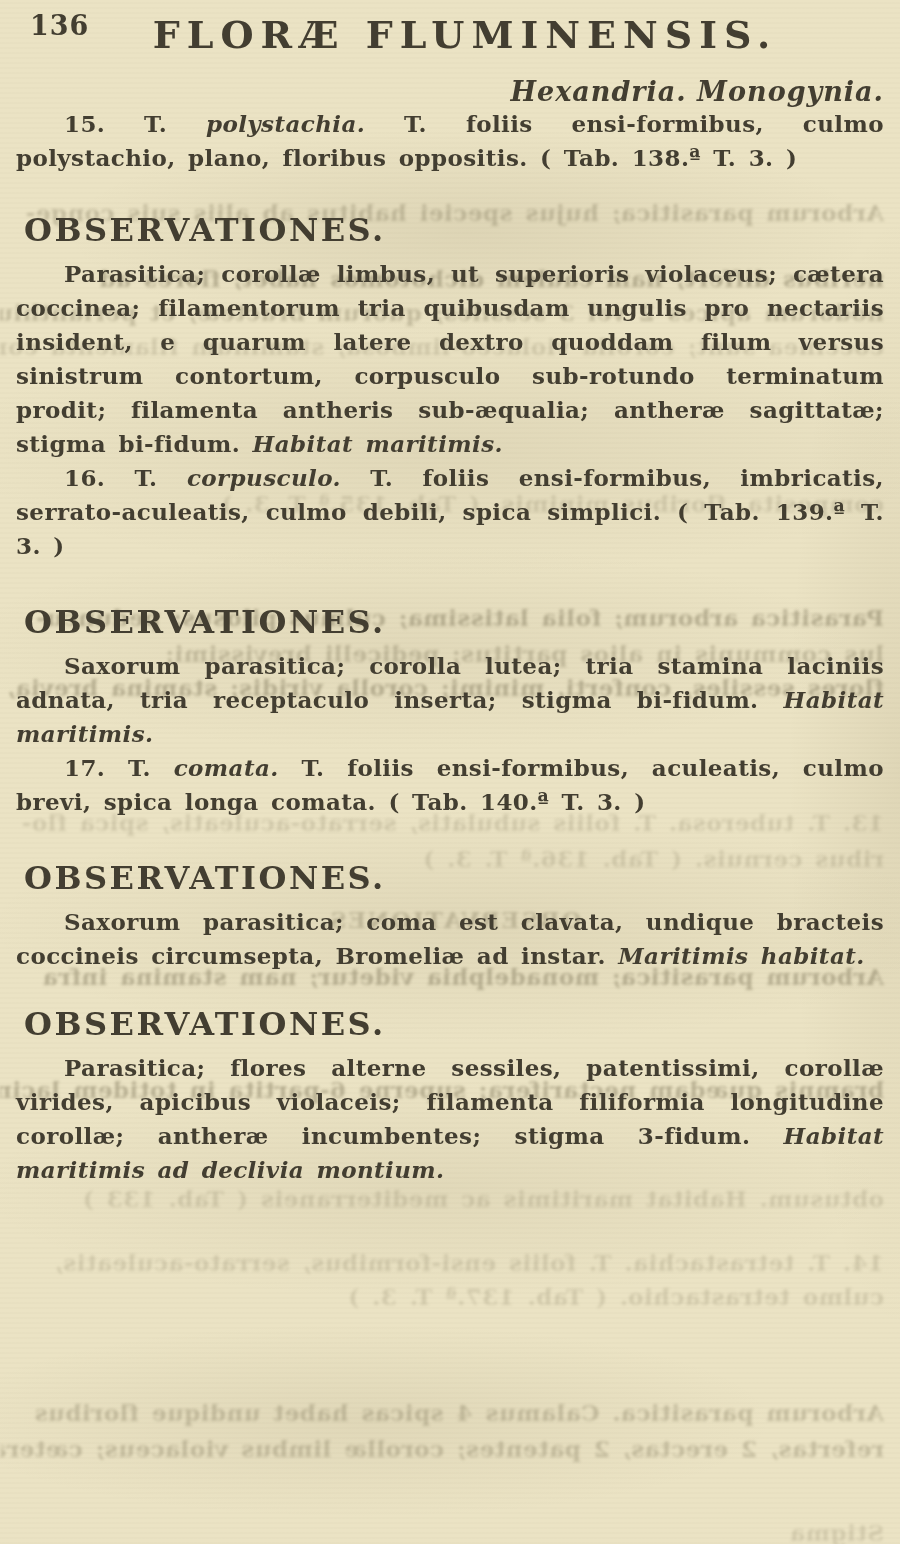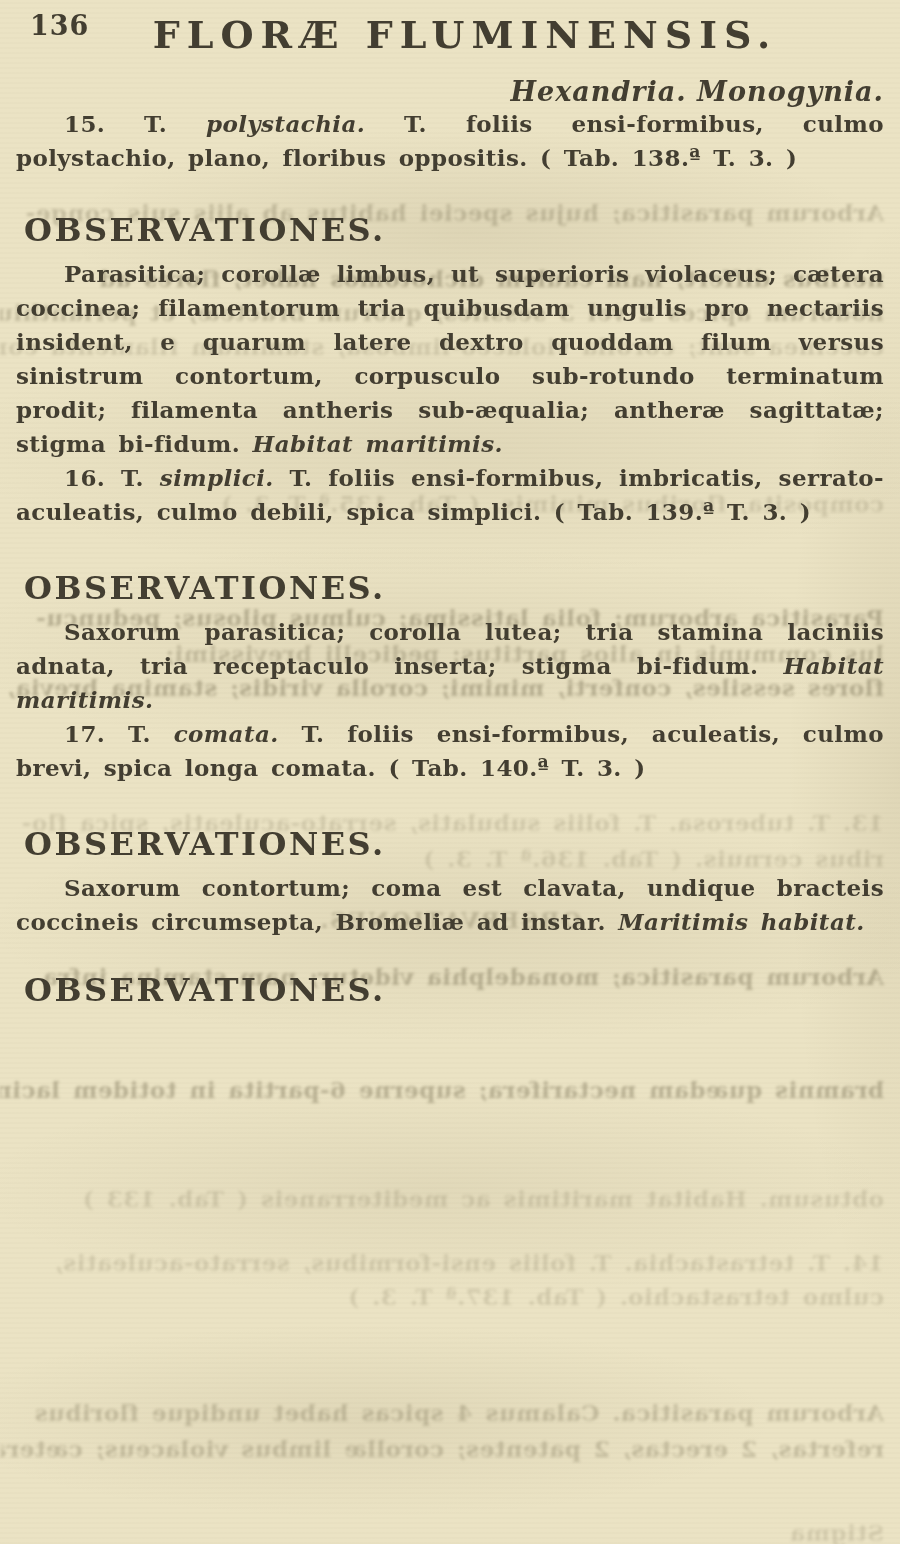--- a/index.html
+++ b/index.html
@@ -124,30 +124,31 @@
   </div>
 
   <h2 class="section-heading">Hexandria. Monogynia.</h2>
 
   <p class="entry mt-entry15"><span>15.</span> <span>T.</span> <i>polystachia.</i> <span>T. foliis ensi-formibus, culmo polystachio, plano, floribus oppositis.</span> <span>( Tab. 138.ª T. 3. )</span></p>
 
   <h3 class="obs-heading mt-obs1">OBSERVATIONES.</h3>
 
   <p class="obs mt-para1"><span>Parasitica; corollæ limbus, ut superioris violaceus; cætera coccinea; filamentorum tria quibusdam ungulis pro nectariis insident, e quarum latere dextro quoddam filum versus sinistrum contortum, corpusculo sub-rotundo terminatum prodit; filamenta antheris sub-æqualia; antheræ sagittatæ; stigma bi-fidum.</span> <i>Habitat maritimis.</i></p>
 
-  <p class="entry mt-entry16"><span>16.</span> <span>T.</span> <i>simplici.</i> <span>T. foliis ensi-formibus, imbricatis, serrato-aculeatis, culmo debili, spica simplici.</span> <span>( Tab. 139.ª T. 3. )</span></p>
+  <p class="entry mt-entry16"><span>16.</span> <span>T.</span> <i>corpusculo.</i> <span>T. foliis ensi-formibus, imbricatis, serrato-aculeatis, culmo debili, spica simplici.</span> <span>( Tab. 139.ª T. 3. )</span></p>
 
   <h3 class="obs-heading mt-obs2">OBSERVATIONES.</h3>
 
   <p class="obs mt-para2"><span>Saxorum parasitica; corolla lutea; tria stamina laciniis adnata, tria receptaculo inserta; stigma bi-fidum.</span> <i>Habitat maritimis.</i></p>
 
   <p class="entry mt-entry17"><span>17.</span> <span>T.</span> <i>comata.</i> <span>T. foliis ensi-formibus, aculeatis, culmo brevi, spica longa comata.</span> <span>( Tab. 140.ª T. 3. )</span></p>
 
   <h3 class="obs-heading mt-obs3">OBSERVATIONES.</h3>
 
-  <p class="obs mt-para3"><span>Saxorum contortum; coma est clavata, undique bracteis coccineis circumsepta, Bromeliæ ad instar.</span> <i>Maritimis habitat.</i></p>
+  <p class="obs mt-para3"><span>Saxorum parasitica; coma est clavata, undique bracteis coccineis circumsepta, Bromeliæ ad instar.</span> <i>Maritimis habitat.</i></p>
 
 
   <h3 class="obs-heading mt-obs4">OBSERVATIONES.</h3>
 
+  <p class="obs mt-para4"><span>Parasitica; flores alterne sessiles, patentissimi, corollæ virides, apicibus violaceis; filamenta filiformia longitudine corollæ; antheræ incumbentes; stigma 3-fidum.</span> <i>Habitat maritimis ad declivia montium.</i></p>
 
 
 </div>
 
 </body></html>

